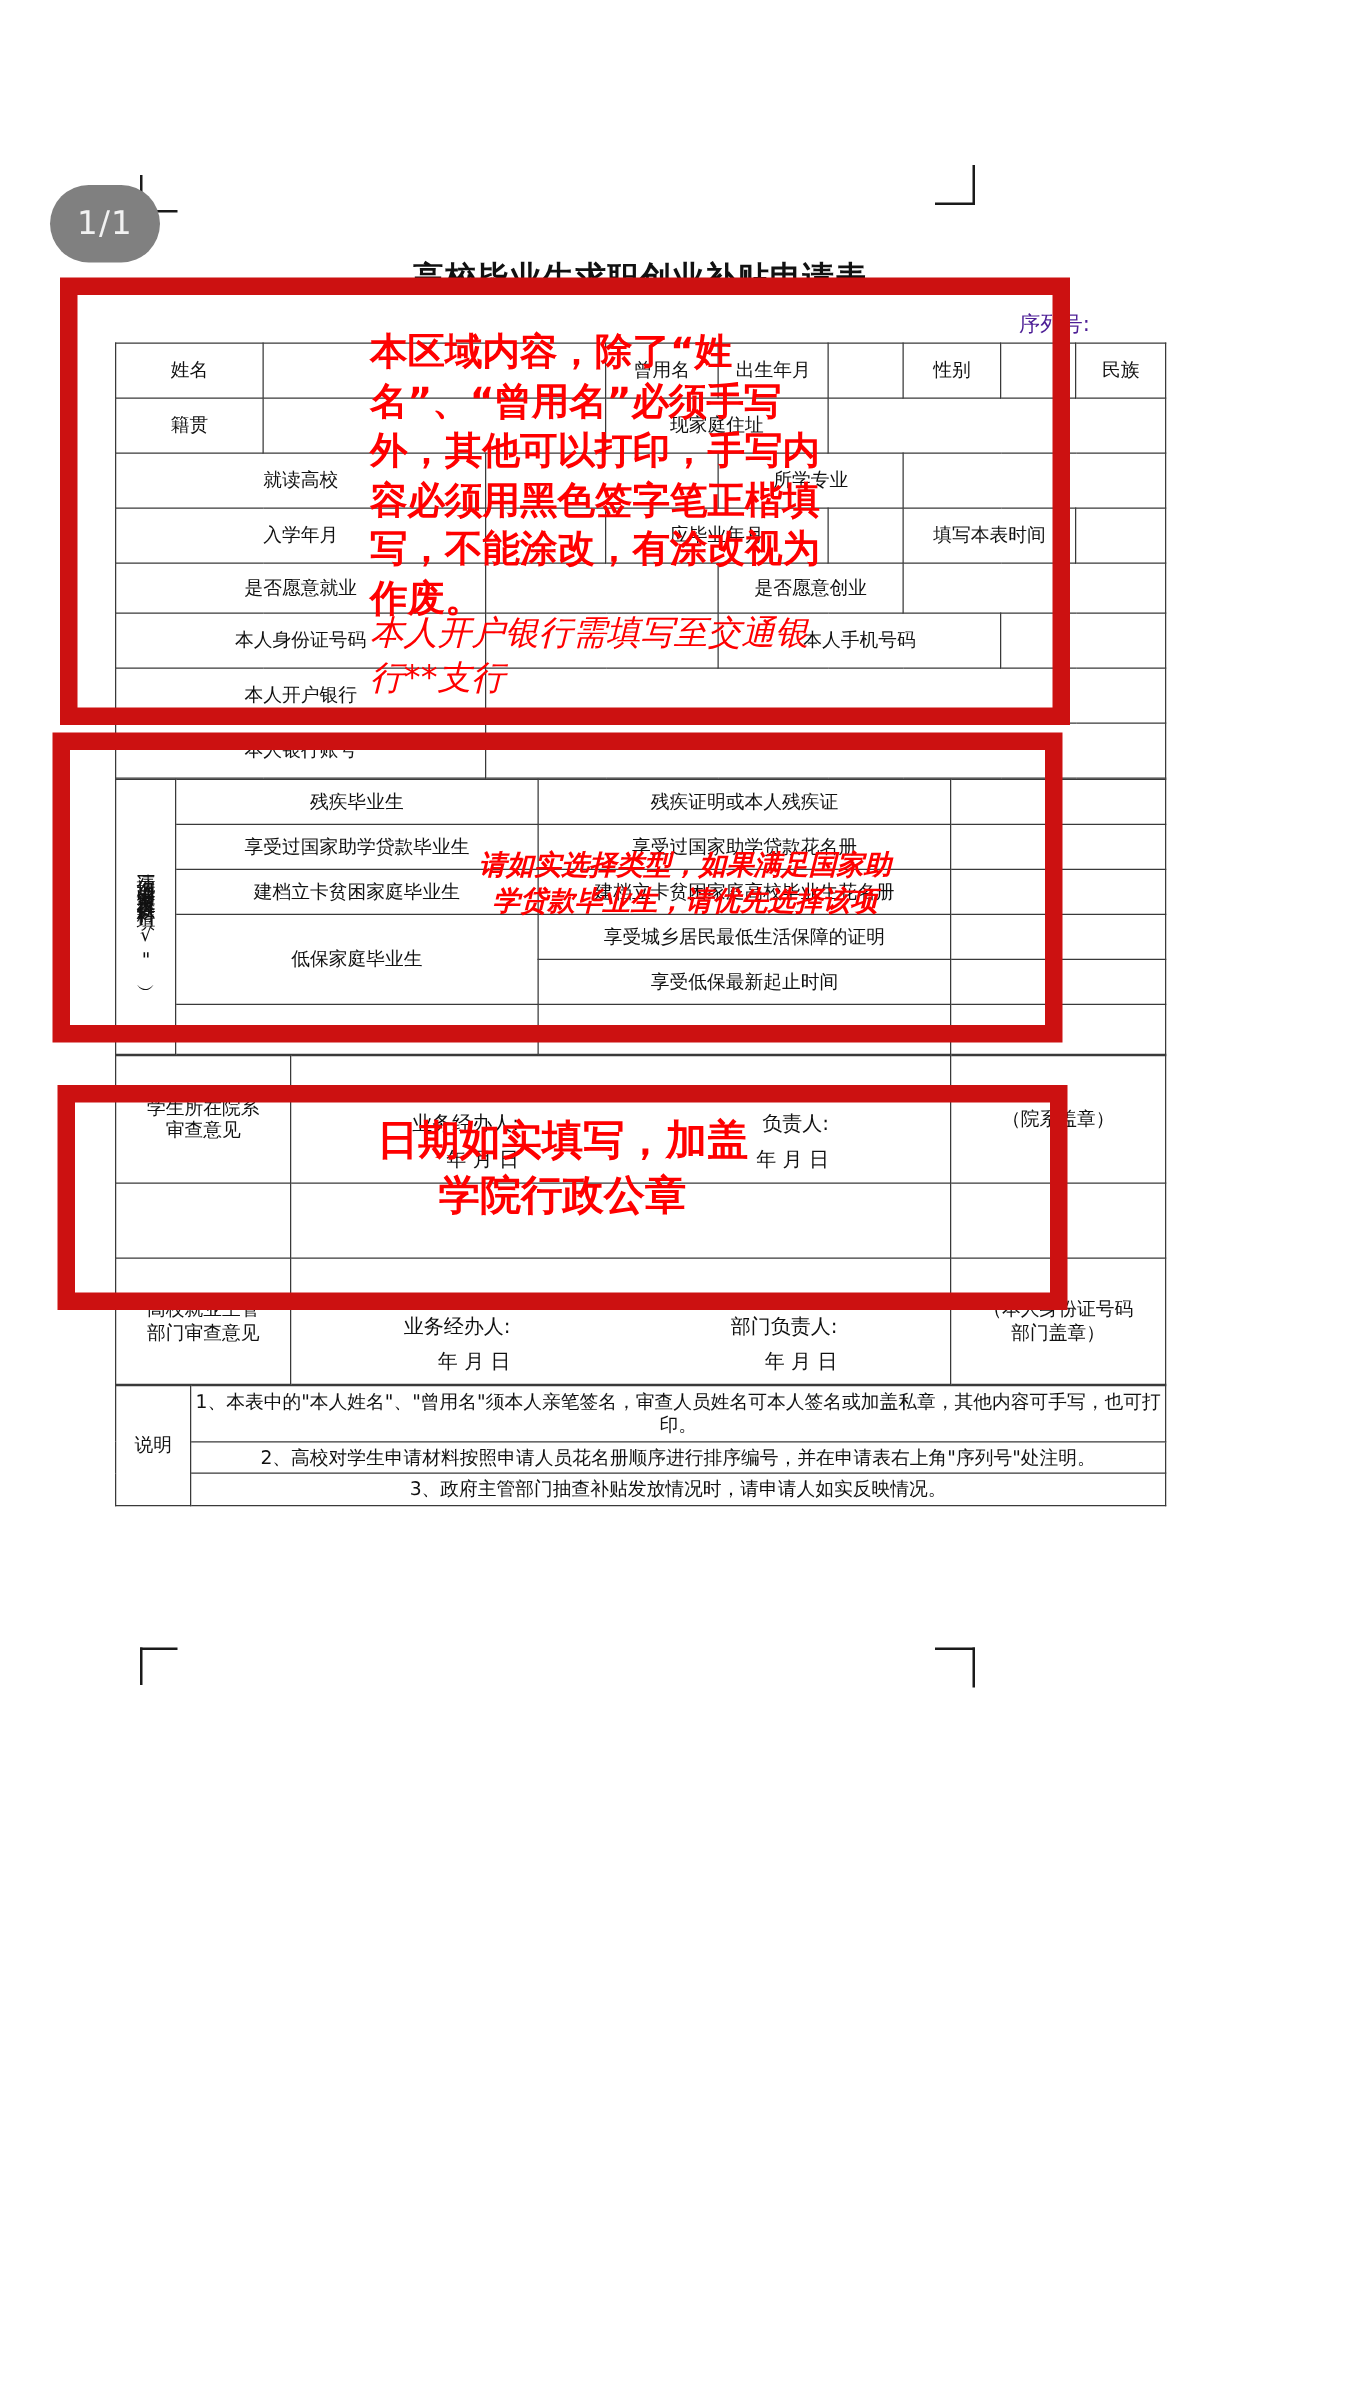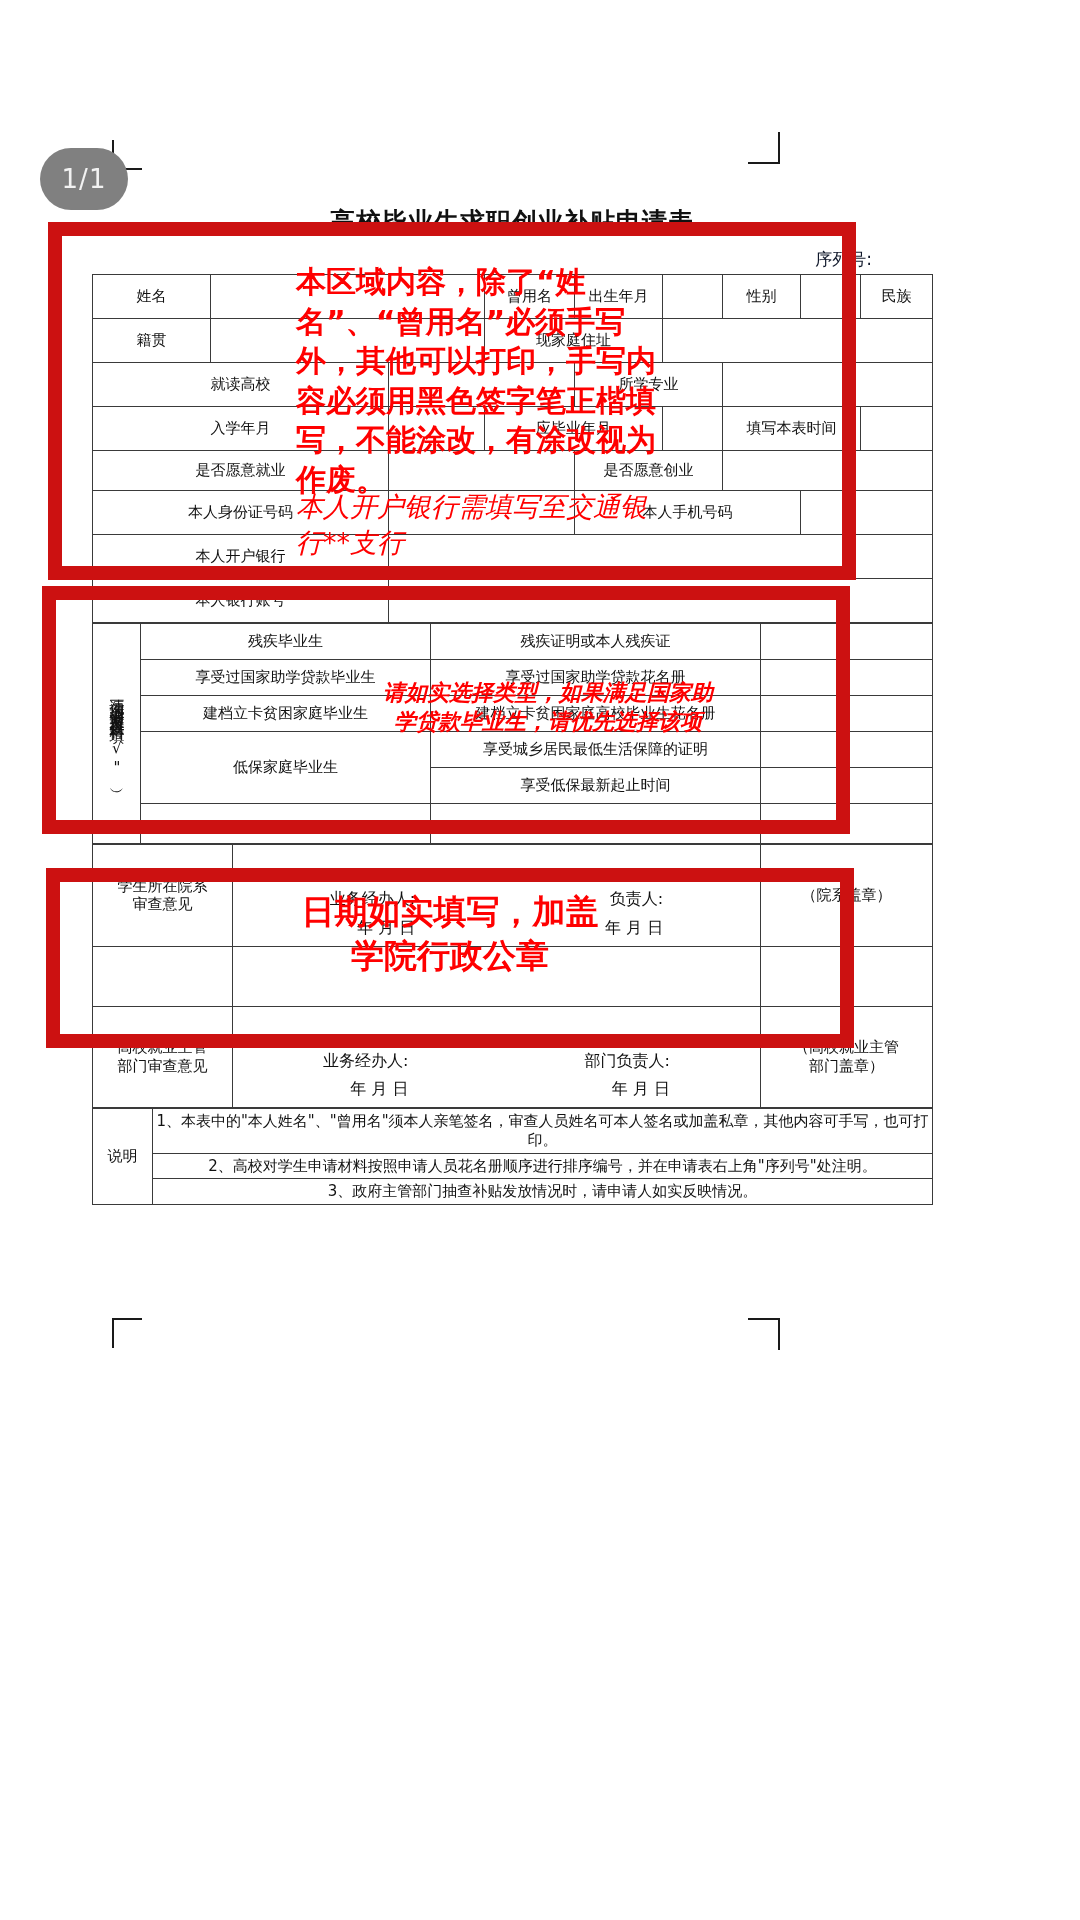--- a/index.html
+++ b/index.html
@@ -48,21 +48,21 @@
     text-align: center;
     font-size: 25px;
     font-weight: bold;
     color: #111;
     letter-spacing: 1px;
     margin-bottom: 10px;
   }
   .serial {
     text-align: right;
     font-size: 17px;
-    color: #0f172a;
+    color: #4c1d95;
     padding-right: 60px;
     margin-bottom: 3px;
   }
 
   table.form {
     border-collapse: collapse;
     width: 100%;
     table-layout: fixed;
   }
   table.form td {
@@ -316,21 +316,21 @@
               <div>业务经办人:</div>
               <div>年   月   日</div>
             </div>
             <div class="signcol">
               <div>部门负责人:</div>
               <div>年   月   日</div>
             </div>
           </div>
         </td>
         <td style="height:96px" class="stamp">
-          <span style="white-space:pre-line">（高校就业主管
+          <span style="white-space:pre-line">（本人身份证号码
 部门盖章）</span>
         </td>
       </tr>
     </tbody>
       </table>
 
     <table class="form">
       <colgroup>
           <col style="width:60px">
           <col style="width:780px">

